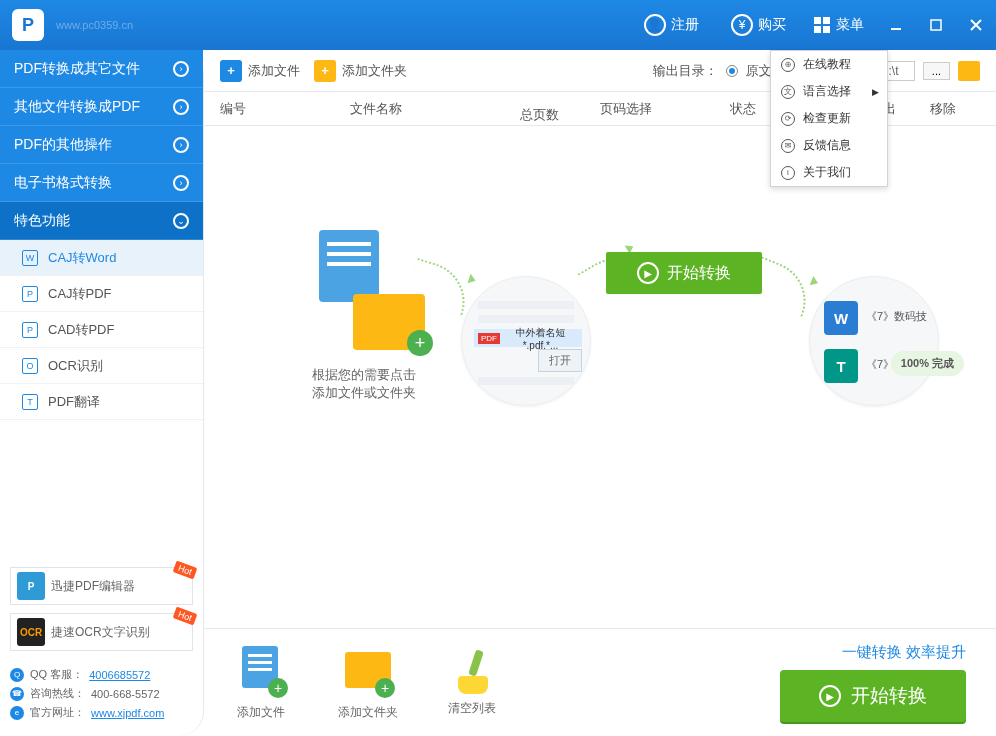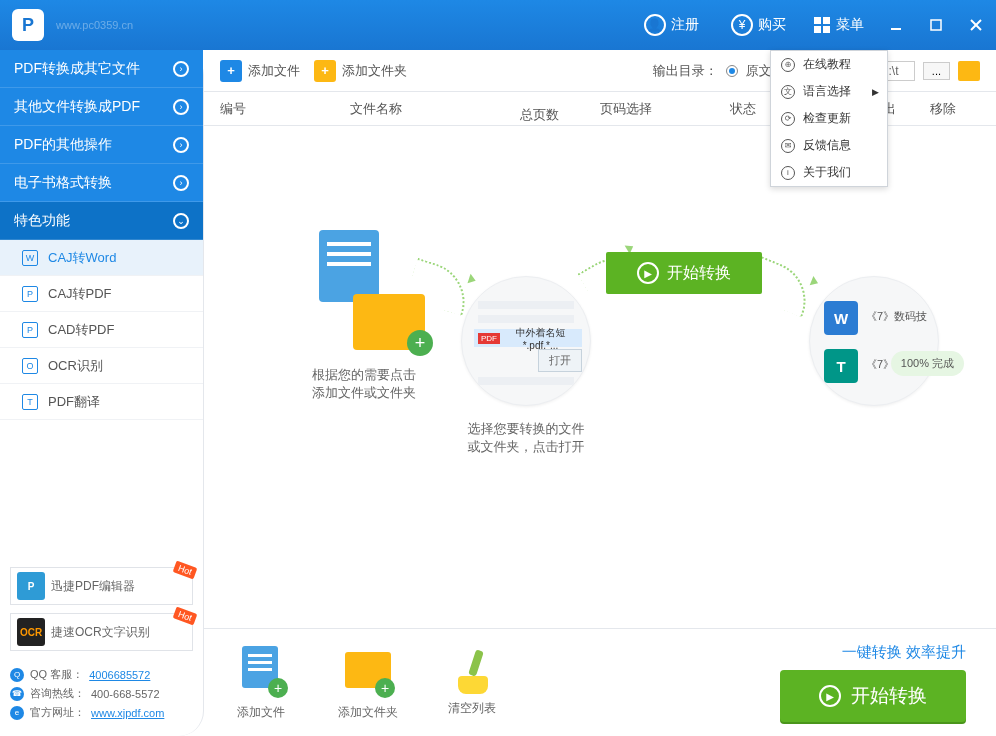--- a/index.html
+++ b/index.html
@@ -66,21 +66,21 @@
 .plus-badge { position: absolute; right: -4px; bottom: -4px; width: 26px; height: 26px; border-radius: 50%; background: #4caf50; color: #fff; display: flex; align-items: center; justify-content: center; font-size: 18px; }
 .circle-ill { width: 130px; height: 130px; border-radius: 50%; background: #f6f7f8; border: 1px solid #eceef1; box-shadow: 0 1px 3px rgba(0,0,0,0.06); margin: 0 auto 14px; position: relative; overflow: hidden; }
 .pdf-row { position: absolute; left: 12px; top: 52px; right: 8px; height: 18px; background: #d8eafc; display: flex; align-items: center; font-size: 10px; gap: 3px; padding: 0 4px; color: #333; }
 .pdf-tag { background: #e53935; color: #fff; font-size: 8px; padding: 1px 3px; }
 .open-btn { position: absolute; right: 8px; top: 72px; padding: 3px 10px; background: #eef3f7; border: 1px solid #c6d2dc; font-size: 11px; }
 .blurred-row { position: absolute; left: 16px; right: 16px; height: 8px; background: #eceff3; }
 .start-btn { background: #5cb323; color: #fff; width: 156px; height: 42px; margin: 30px auto 18px; border-radius: 2px; display: flex; align-items: center; justify-content: center; gap: 8px; font-size: 16px; }
 .play-circ { width: 22px; height: 22px; border: 2px solid #fff; border-radius: 50%; display: flex; align-items: center; justify-content: center; font-size: 10px; }
 .result-tile { position: absolute; width: 34px; height: 34px; border-radius: 4px; display: flex; align-items: center; justify-content: center; color: #fff; font-weight: bold; font-size: 15px; }
 .result-label { position: absolute; font-size: 11px; color: #555; }
-.done-badge { position: absolute; background: #e6f6e3; border-radius: 16px; padding: 5px 10px; font-size: 11px; color: #555; }
+.done-badge { position: absolute; background: #e6f6e3; border-radius: 16px; padding: 5px 10px; font-size: 11px; color: #555; font-weight: bold; }
 .arrow { position: absolute; border: 2px dotted #9bd67a; border-bottom: none; border-left: none; width: 60px; height: 42px; }
 .arrow.a1 { left: 206px; top: 140px; border-radius: 0 40px 0 0; transform: rotate(18deg); }
 .arrow.a2 { left: 380px; top: 130px; border-radius: 0 40px 0 0; transform: rotate(-30deg); }
 .arrow.a3 { left: 548px; top: 140px; border-radius: 0 40px 0 0; transform: rotate(22deg); }
 .arrow::after { content:''; position:absolute; right:-4px; top:-3px; width:0; height:0; border-left:7px solid #9bd67a; border-top:5px solid transparent; border-bottom:5px solid transparent; }
 
 .bottombar { height: 108px; border-top: 1px solid #e4e7ec; display: flex; align-items: center; padding: 0 30px; gap: 50px; background: #fff; }
 .bottom-act { text-align: center; font-size: 12px; color: #666; cursor: pointer; }
 .bottom-act .ico { width: 54px; height: 54px; margin: 0 auto 6px; position: relative; }
 .ico-file { position: absolute; left: 8px; top: 2px; width: 36px; height: 42px; background: #4ba3e3; border-radius: 3px; }
@@ -293,22 +293,20 @@
         <div class="circle-ill">
           <div class="blurred-row" style="top:24px"></div>
           <div class="blurred-row" style="top:38px"></div>
           <div class="pdf-row">
               <span class="pdf-tag">PDF</span>
               <span>中外着名短*.pdf,*...</span>
             </div>
           <div class="open-btn">打开</div>
           <div class="blurred-row" style="top:100px"></div>
         </div>
-        <div style="white-space:pre-line">选择您要转换的文件
-或文件夹，点击打开</div>
       </div>
 
       <div class="step step3">
         <div class="start-btn">
             <span class="play-circ">▶</span>
             <span>开始转换</span>
           </div>
       </div>
 
       <div class="step step4">

